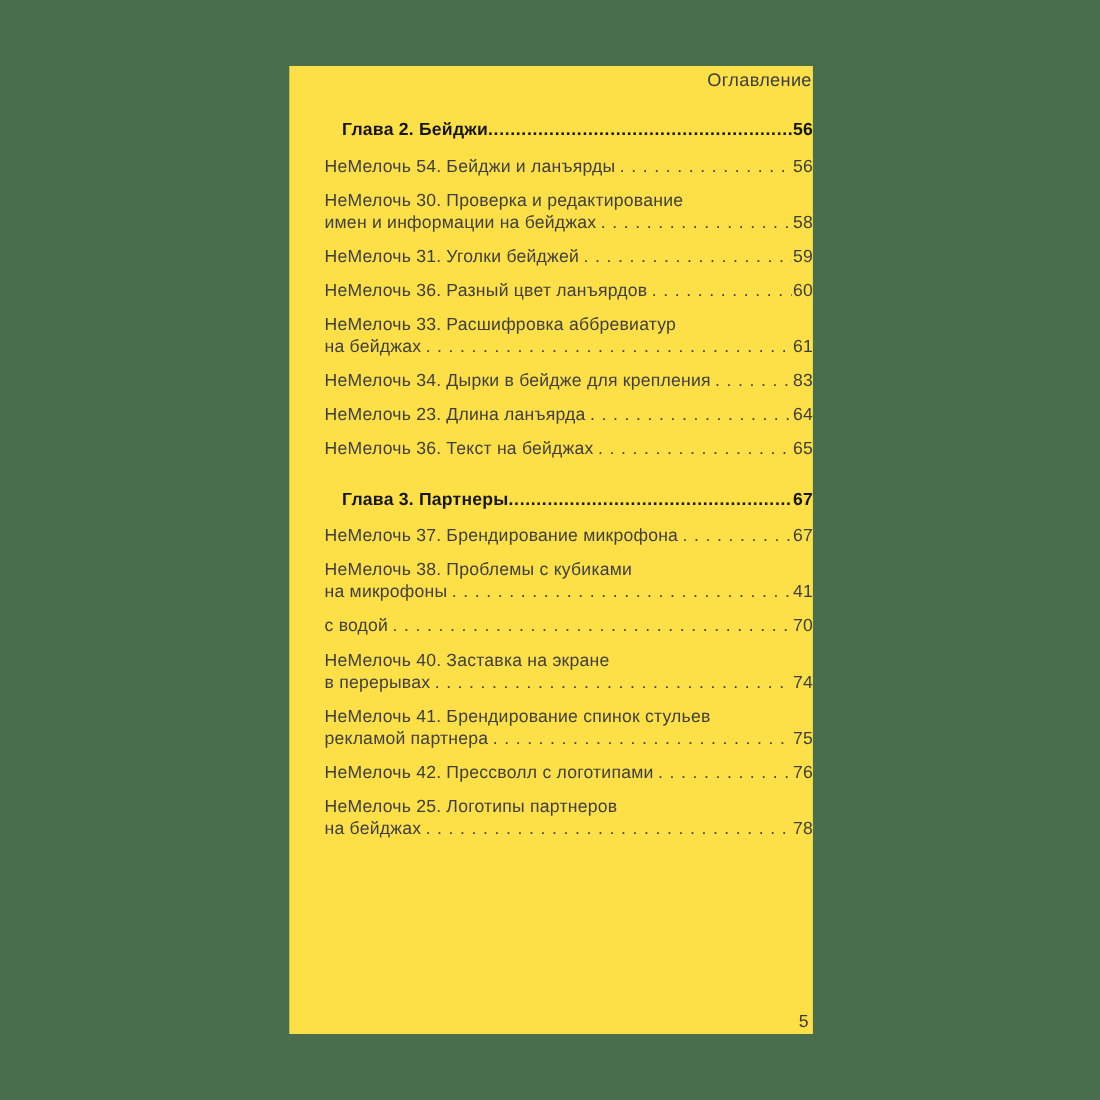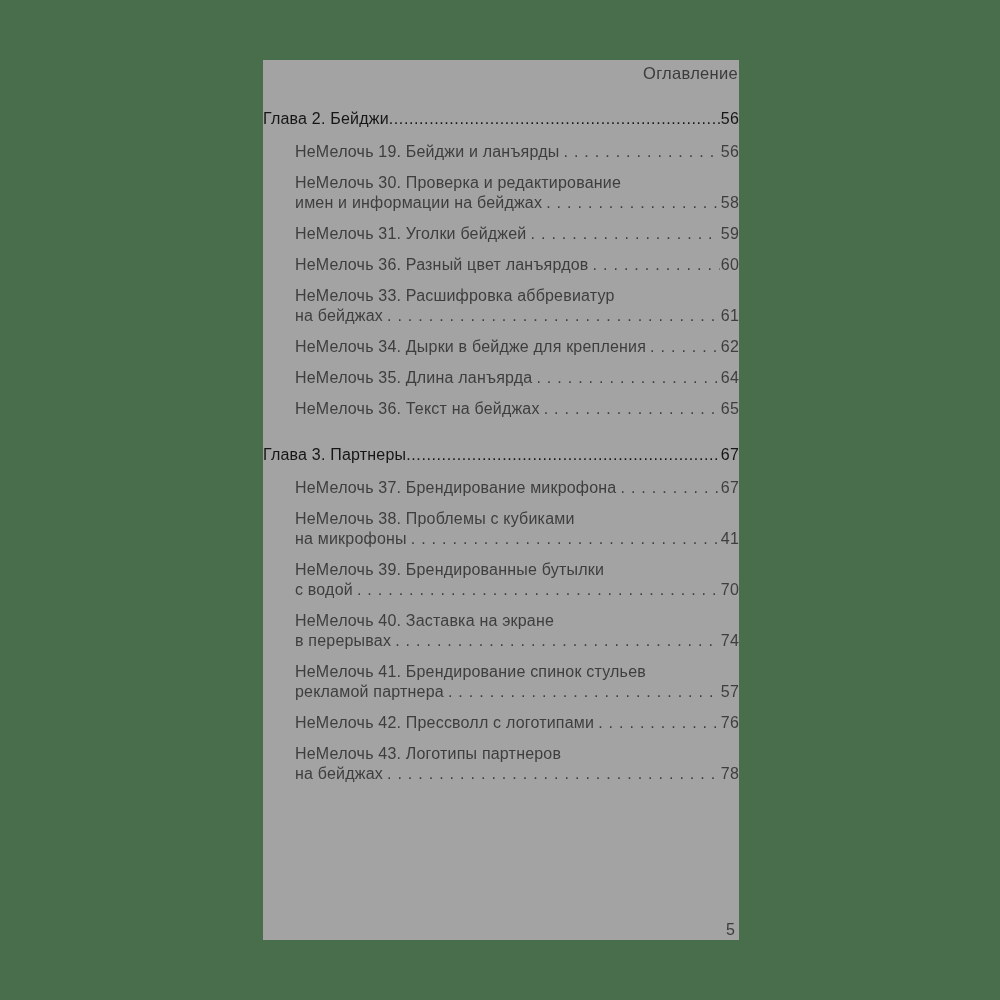--- a/index.html
+++ b/index.html
@@ -6,38 +6,39 @@
   body{
     width:1000px;height:1000px;
     background:#486E4B;
     position:relative;
     font-family:"Liberation Sans","DejaVu Sans",sans-serif;
     -webkit-font-smoothing:antialiased;
   }
   .page{
     position:absolute;left:263px;top:60px;
     width:476px;height:880px;
-    background:#a3a3a3;
+    background:#fde047;
     color:#3e3e3e;
     overflow:hidden;
   }
   .toc-header{
     text-align:right;
     padding:3px 1px 0 0;
     font-size:16.5px;line-height:20px;
     color:#3c3c3c;
     letter-spacing:0.3px;
   }
   .toc{margin-top:20px;}
   .row{display:flex;align-items:baseline;}
   .chapter{
     margin-top:26px;margin-bottom:13px;
-    font-weight:normal;color:#161616;
+    font-weight:bold;color:#161616;
     font-size:16px;line-height:20px;
     letter-spacing:0.2px;
+    padding-left:48px;
   }
   .entry{
     margin:11px 0 0 32px;
     font-size:16px;line-height:20px;
     letter-spacing:0.2px;
   }
   .t{flex:0 1 auto;white-space:nowrap;}
   .leader{
     flex:1 1 auto;
     overflow:hidden;white-space:nowrap;
@@ -67,21 +68,21 @@
   <div class="toc-header">Оглавление</div>
 
   <div class="toc" id="toc">
       <div class="row chapter">
         <span class="t">Глава 2. Бейджи</span>
         <span class="leader"></span>
         <span class="num">56</span>
       </div>
       <div class="entry">
         <div class="row">
-          <span class="t">НеМелочь 19. Бейджи и ланъярды</span>
+          <span class="t">НеМелочь 54. Бейджи и ланъярды</span>
           <span class="leader"></span>
           <span class="num">56</span>
         </div>
       </div>
       <div class="entry">
         <div class="eline">НеМелочь 30. Проверка и редактирование</div>
         <div class="row">
           <span class="t">имен и информации на бейджах</span>
           <span class="leader"></span>
           <span class="num">58</span>
@@ -106,26 +107,26 @@
         <div class="row">
           <span class="t">на бейджах</span>
           <span class="leader"></span>
           <span class="num">61</span>
         </div>
       </div>
       <div class="entry">
         <div class="row">
           <span class="t">НеМелочь 34. Дырки в бейдже для крепления</span>
           <span class="leader"></span>
-          <span class="num">62</span>
+          <span class="num">83</span>
         </div>
       </div>
       <div class="entry">
         <div class="row">
-          <span class="t">НеМелочь 35. Длина ланъярда</span>
+          <span class="t">НеМелочь 23. Длина ланъярда</span>
           <span class="leader"></span>
           <span class="num">64</span>
         </div>
       </div>
       <div class="entry">
         <div class="row">
           <span class="t">НеМелочь 36. Текст на бейджах</span>
           <span class="leader"></span>
           <span class="num">65</span>
         </div>
@@ -144,52 +145,51 @@
       </div>
       <div class="entry">
         <div class="eline">НеМелочь 38. Проблемы с кубиками</div>
         <div class="row">
           <span class="t">на микрофоны</span>
           <span class="leader"></span>
           <span class="num">41</span>
         </div>
       </div>
       <div class="entry">
-        <div class="eline">НеМелочь 39. Брендированные бутылки</div>
         <div class="row">
           <span class="t">с водой</span>
           <span class="leader"></span>
           <span class="num">70</span>
         </div>
       </div>
       <div class="entry">
         <div class="eline">НеМелочь 40. Заставка на экране</div>
         <div class="row">
           <span class="t">в перерывах</span>
           <span class="leader"></span>
           <span class="num">74</span>
         </div>
       </div>
       <div class="entry">
         <div class="eline">НеМелочь 41. Брендирование спинок стульев</div>
         <div class="row">
           <span class="t">рекламой партнера</span>
           <span class="leader"></span>
-          <span class="num">57</span>
+          <span class="num">75</span>
         </div>
       </div>
       <div class="entry">
         <div class="row">
           <span class="t">НеМелочь 42. Прессволл с логотипами</span>
           <span class="leader"></span>
           <span class="num">76</span>
         </div>
       </div>
       <div class="entry">
-        <div class="eline">НеМелочь 43. Логотипы партнеров</div>
+        <div class="eline">НеМелочь 25. Логотипы партнеров</div>
         <div class="row">
           <span class="t">на бейджах</span>
           <span class="leader"></span>
           <span class="num">78</span>
         </div>
       </div>
     </div>
 
   <div class="page-number">5</div>
 </div>

